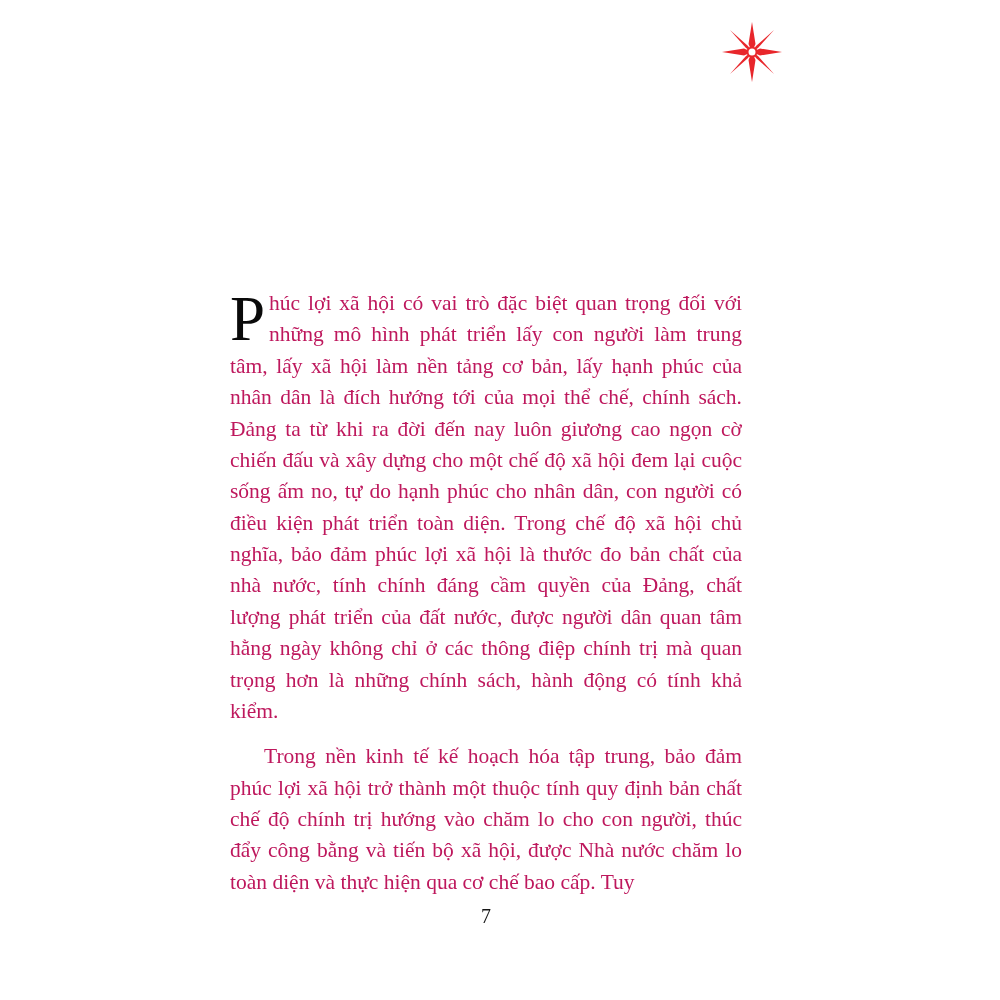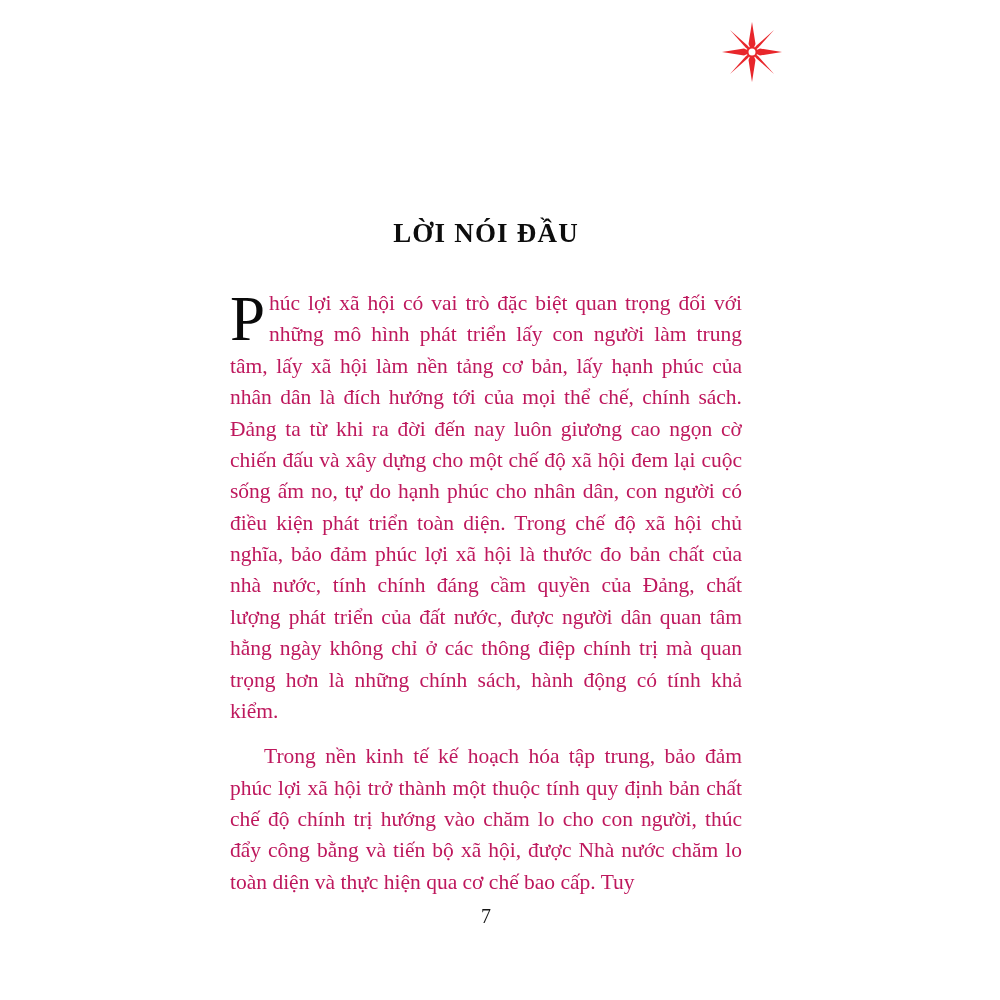--- a/index.html
+++ b/index.html
@@ -98,21 +98,20 @@
         <path d="M64 34 L42 37.5 L34 34 L42 30.5 Z"></path>
         <path d="M12 12 L30 28 L34 34 L28 30 Z"></path>
         <path d="M56 56 L38 40 L34 34 L40 38 Z"></path>
         <path d="M56 12 L40 30 L34 34 L38 28 Z"></path>
         <path d="M12 56 L28 38 L34 34 L30 40 Z"></path>
         <circle cx="34" cy="34" r="4.5" fill="#ffffff" stroke="#e8262b" stroke-width="2"></circle>
       </g>
     </svg>
   </div>
 
-  <h1 class="chapter-title">LỜI NÓI ĐẦU</h1>
 
   <div class="body-text">
     <p class="para first">Phúc lợi xã hội có vai trò đặc biệt quan trọng đối với những mô hình phát triển lấy con người làm trung tâm, lấy xã hội làm nền tảng cơ bản, lấy hạnh phúc của nhân dân là đích hướng tới của mọi thể chế, chính sách. Đảng ta từ khi ra đời đến nay luôn giương cao ngọn cờ chiến đấu và xây dựng cho một chế độ xã hội đem lại cuộc sống ấm no, tự do hạnh phúc cho nhân dân, con người có điều kiện phát triển toàn diện. Trong chế độ xã hội chủ nghĩa, bảo đảm phúc lợi xã hội là thước đo bản chất của nhà nước, tính chính đáng cầm quyền của Đảng, chất lượng phát triển của đất nước, được người dân quan tâm hằng ngày không chỉ ở các thông điệp chính trị mà quan trọng hơn là những chính sách, hành động có tính khả kiểm.</p>
     <p class="para">Trong nền kinh tế kế hoạch hóa tập trung, bảo đảm phúc lợi xã hội trở thành một thuộc tính quy định bản chất chế độ chính trị hướng vào chăm lo cho con người, thúc đẩy công bằng và tiến bộ xã hội, được Nhà nước chăm lo toàn diện và thực hiện qua cơ chế bao cấp. Tuy</p>
   </div>
 
   <div class="page-number">7</div>
 
 </div>
 

